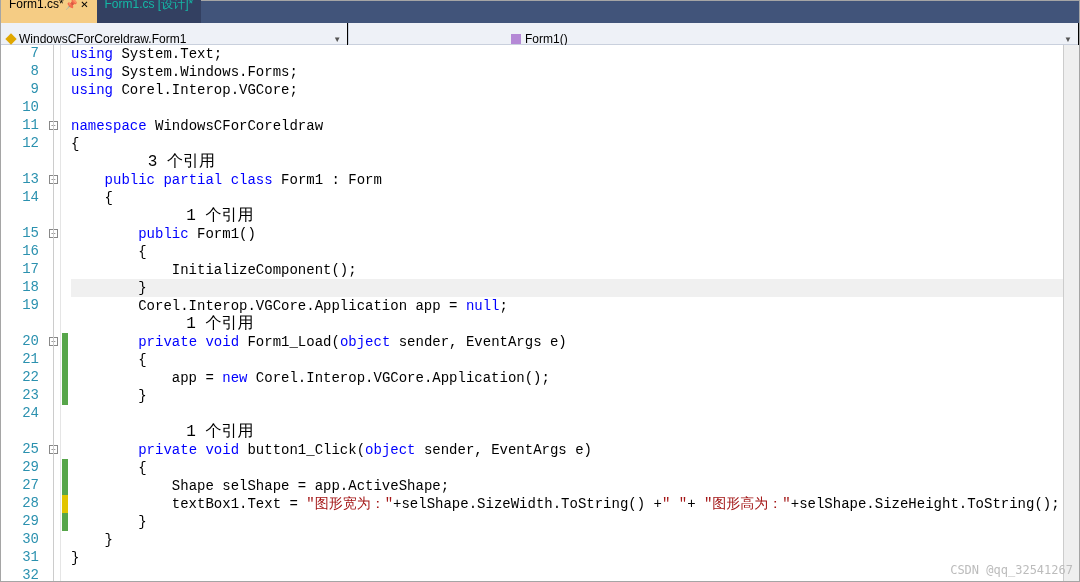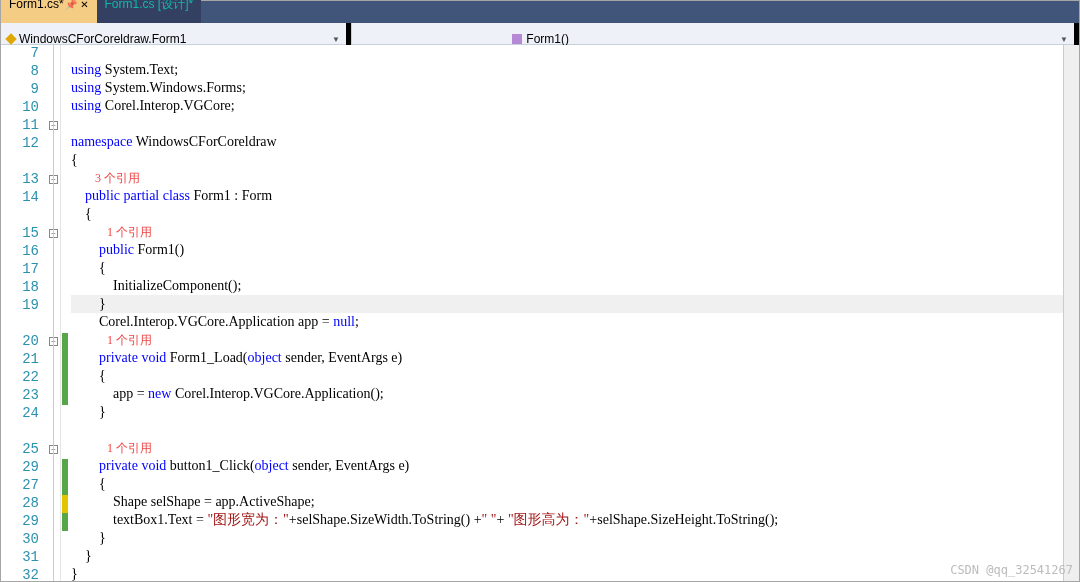--- a/index.html
+++ b/index.html
@@ -9,38 +9,38 @@
     
     .tabstrip { display:flex; height:22px; background:#41547a; align-items:flex-end; }
     .tab { display:flex; align-items:center; height:38px; padding:0 8px; font-size:12px; cursor:pointer; gap:2px; }
     .tab.active { background:#f5cc84; color:#000; }
     .tab.inactive { background:#334061; color:#14b8a6; }
     .tab .pin { font-size:10px; opacity:.7; }
     .tab .close { font-size:10px; }
 
     
     .navbar { display:flex; height:22px; background:#eef1f7; border-bottom:1px solid #c9d0dd; }
-    .navcell { display:flex; align-items:center; padding:16px 6px; border-right:5px solid #000000; gap:4px; flex:1 0 auto; }
+    .navcell { display:flex; align-items:center; padding:16px 6px; border-right:1px solid #000000; gap:4px; flex:1 0 auto; }
     .navcell:last-child { flex:1 1 40%; }
     .diamond { width:8px; height:8px; background:#e0a700; transform:rotate(45deg); display:inline-block; }
     .cube { width:10px; height:10px; display:inline-block; background:#b589d6; }
     .chev { font-size:8px; color:#555; }
     .navtext { font-size:12px; color:#000; }
     .navcell.right { justify-content:flex-start; }
     .spacer-col { width:14px; border-right:none; border-left:1px solid #c9d0dd; padding:0; }
 
     
     .editor { flex:1; display:flex; overflow:auto; background:#fff; position:relative; }
     .gutter-ln { width:46px; text-align:right; color:#2b91af; padding-right:8px; font-family:Consolas,"Courier New",monospace; font-size:14px; background:#fff; }
     .gutter-fold { width:14px; background:#fff; border-right:1px solid #e5e5e5; position:relative; }
     .gutter-chg { width:8px; background:#fff; }
-    .code { flex:1; font-family:Liberation Serif, serif; font-size:14px; line-height:18px; white-space:pre; padding-left:2px;margin-top:16px; }
+    .code { flex:1; font-family:Liberation Mono, monospace; font-size:14px; line-height:18px; white-space:pre; padding-left:2px; }
 
     .ln-row { height:18px; }
-    .ref { color:#ef4444; font-size:12px; }
+    .ref { color:#000000; font-size:16px; }
     .kw { color:#0000ff; }
     .ty { color:#000000; }
     .st { color:#a31515; }
     .pl { color:#000; }
 
     .fold-box { width:9px; height:9px; border:1px solid #888; background:#fff; font-size:8px; line-height:7px; text-align:center; color:#555; position:absolute; left:2px; user-select:none; cursor:pointer; }
     .fold-line { position:absolute; left:6px; width:1px; background:#ccc; }
 
     .chg { width:6px; margin-left:1px; height:18px; }
     .chg.green { background:#57a64a; }

